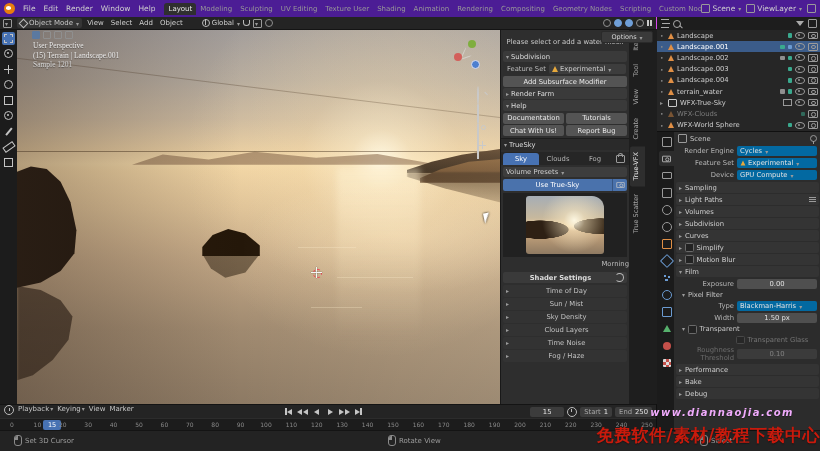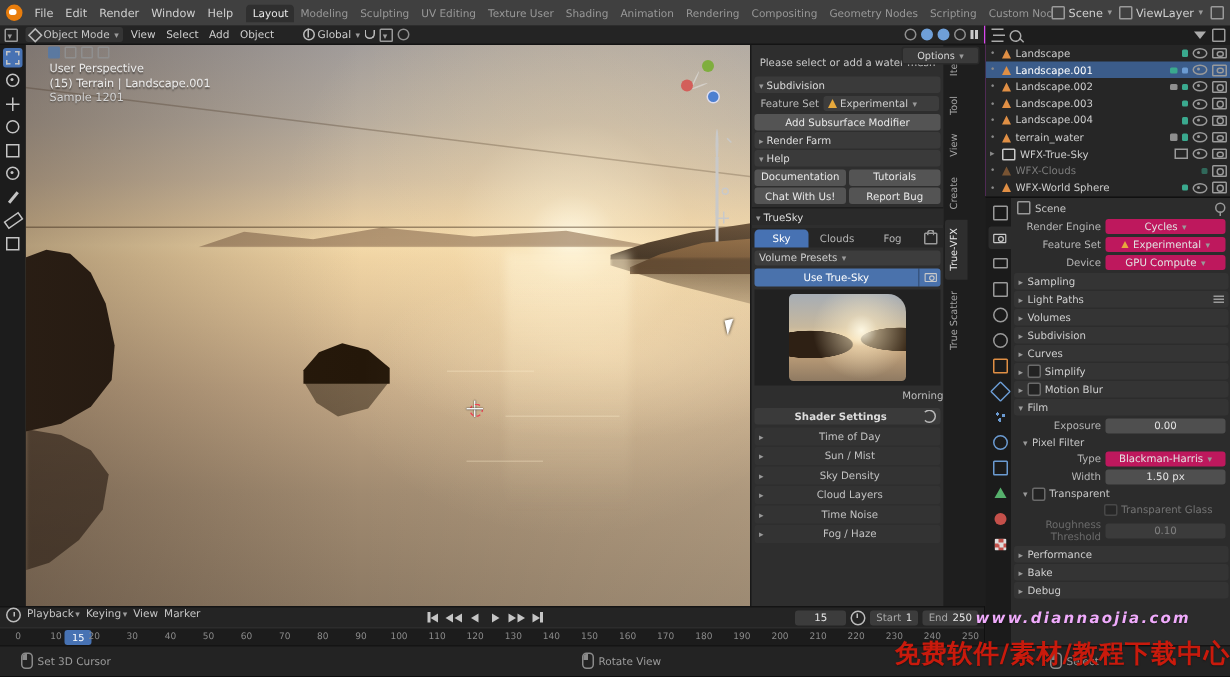--- a/index.html
+++ b/index.html
@@ -1,19 +1,19 @@
 <!DOCTYPE html>
 <html><head>
 <meta charset="utf-8">
 <style>
   html,body{margin:0;padding:0;background:#000;}
   #app{position:relative;width:820px;height:451px;background:#111;overflow:hidden;
        font-family:"DejaVu Sans",sans-serif;color:#c6c6c6;-webkit-user-select:none;}
   
-  .topbar{position:absolute;left:0;top:0;width:820px;height:17px;background:#404040;
+  .topbar{position:absolute;left:0;top:0;width:820px;height:17px;background:#4c1d95;
           display:flex;align-items:center;font-size:7.5px;white-space:nowrap;z-index:30;}
   .logo{width:11px;height:11px;margin:0 4px;border-radius:50%;background:#e87d0d;position:relative;flex:0 0 auto;}
   .logo::after{content:"";position:absolute;left:2px;top:3px;width:5px;height:3.5px;border-radius:50%;background:#fff;}
   .menu{padding:0 4px;color:#cfcfcf;}
   .ws{display:flex;margin-left:5px;font-size:7px;overflow:hidden;}
   .ws span{padding:2px 4px;color:#989898;border-radius:3px 3px 0 0;}
   .ws span.active{background:#2f2f2f;color:#e9e9e9;}
   .tb-right{margin-left:auto;display:flex;align-items:center;gap:5px;padding-right:4px;}
   .sel{display:flex;align-items:center;gap:2px;color:#cfcfcf;}
   .mini-ic{width:7px;height:7px;border:1px solid #9a9a9a;border-radius:1px;display:inline-block;}
@@ -42,21 +42,21 @@
   .tool .c{width:7px;height:7px;border:1px solid #c4c4c4;border-radius:50%;position:relative;}
   .tool .c.dot::after{content:"";position:absolute;left:2px;top:2px;width:2px;height:2px;background:#c4c4c4;border-radius:50%;}
   .tool .plus{position:relative;width:9px;height:9px;}
   .tool .plus::before,.tool .plus::after{content:"";position:absolute;background:#c4c4c4;}
   .tool .plus::before{left:4px;top:0;width:1px;height:9px;}
   .tool .plus::after{left:0;top:4px;width:9px;height:1px;}
   .tool .sq{width:7px;height:7px;border:1px solid #c4c4c4;}
   .tool .pen{width:1.5px;height:9px;background:#c4c4c4;transform:rotate(40deg);}
   .tool .rul{width:10px;height:4px;border:1px solid #c4c4c4;transform:rotate(-35deg);}
   
-  .scene{position:absolute;left:17px;top:29px;width:639px;height:375px;overflow:hidden;z-index:1;}
+  .scene{position:absolute;left:17px;top:29px;width:639px;height:375px;overflow:hidden;z-index:1;font-family:Liberation Serif, serif;}
   .lyr{position:absolute;}
   .sky{inset:0;background:linear-gradient(180deg,#a29d9b 0%,#b3a99d 14%,#c9b79e 24%,#e4caa0 32%,#f2d8a8 36%,#eed2a2 38%,#dcc096 48%,#c0a584 62%,#a08a70 80%,#8d7a64 100%);}
   .tint{inset:0;background:linear-gradient(90deg,rgba(60,45,35,.35),rgba(60,45,35,0) 35%,rgba(255,235,200,.10) 60%,rgba(255,240,210,.16) 85%);}
   .sun{inset:0;background:radial-gradient(circle at 57% 35%,rgba(255,250,230,.95) 0,rgba(255,240,205,.55) 7%,rgba(252,225,175,.28) 18%,rgba(250,220,170,0) 45%);}
   .waterglow{inset:0;background:radial-gradient(ellipse 34% 22% at 60% 55%,rgba(255,232,190,.38),rgba(255,232,190,0) 70%);}
   .ridge{left:18%;top:31.2%;width:48%;height:5%;background:rgba(150,120,90,.7);filter:blur(.6px);
          clip-path:polygon(0 100%,10% 45%,25% 72%,40% 30%,60% 62%,80% 42%,100% 100%);}
   .rocksR{left:61%;top:27.5%;width:39%;height:11%;background:linear-gradient(180deg,#7d5936,#4a3420 55%,#2f2113);
           clip-path:polygon(0 92%,10% 72%,22% 55%,38% 40%,58% 25%,78% 14%,100% 8%,100% 100%,0 100%);}
   .rocksR2{left:63%;top:33%;width:22%;height:8%;background:linear-gradient(180deg,#8a6238,#5a3d22);
@@ -184,21 +184,21 @@
   .pi.check{background:repeating-conic-gradient(#c4504a 0 25%,#ddd 0 50%) 0 0/6px 6px;}
   .pi.ball{border-radius:50%;border:1.2px solid #9a9a9a;}
   .pi.bluew{border:1.2px solid #6b9bd2;transform:rotate(45deg);}
   .pi.dots{background:radial-gradient(circle 1.2px at 2px 2px,#6b9bd2 98%,transparent),radial-gradient(circle 1.2px at 6px 3px,#6b9bd2 98%,transparent),radial-gradient(circle 1.2px at 3.5px 6px,#6b9bd2 98%,transparent);}
   .pcontent{position:absolute;left:17px;top:0;right:0;bottom:0;}
   .bcrow{height:13px;display:flex;align-items:center;gap:3px;padding:0 4px;}
   .pin{width:5px;height:5px;border:1px solid #9a9a9a;border-radius:50%;position:relative;margin-left:auto;}
   .pin::after{content:"";position:absolute;left:1.8px;top:4.5px;width:1px;height:3px;background:#9a9a9a;}
   .prow{display:flex;align-items:center;gap:3px;padding:1px 4px;}
   .plabel{width:56px;text-align:right;color:#b5b5b5;}
-  .pfield{flex:1;height:10px;background:#be185d;border-radius:2px;display:flex;align-items:center;gap:2px;padding:0 3px;color:#e2e2e2;justify-content:center;}
+  .pfield{flex:1;height:10px;background:#0369a1;border-radius:2px;display:flex;align-items:center;gap:2px;padding:0 3px;color:#e2e2e2;}
   .pfield.val{background:#4f4f4f;justify-content:center;}
   .ppanel{height:11px;margin:1px 2px;background:#343434;border-radius:2px;display:flex;align-items:center;gap:3px;padding:0 3px;color:#cfcfcf;}
   .chk{width:6.5px;height:6.5px;border:1px solid #6a6a6a;border-radius:1.5px;background:#232323;}
   .dimrow{opacity:.45;}
   .presets::after{content:"";width:7px;height:1px;background:#9a9a9a;box-shadow:0 2px 0 #9a9a9a,0 -2px 0 #9a9a9a;margin-left:auto;}
   
   .timeline{position:absolute;left:0;top:404px;width:656px;height:26px;background:#242424;border-top:1px solid #141414;z-index:8;}
   .tl-head{height:13px;display:flex;align-items:flex-start;gap:4px;font-size:7px;padding:0 4px;}
   .clockic{width:8px;height:8px;border:1.2px solid #bbb;border-radius:50%;position:relative;}
   .clockic::after{content:"";position:absolute;left:3px;top:1.5px;width:1px;height:3px;background:#bbb;}

